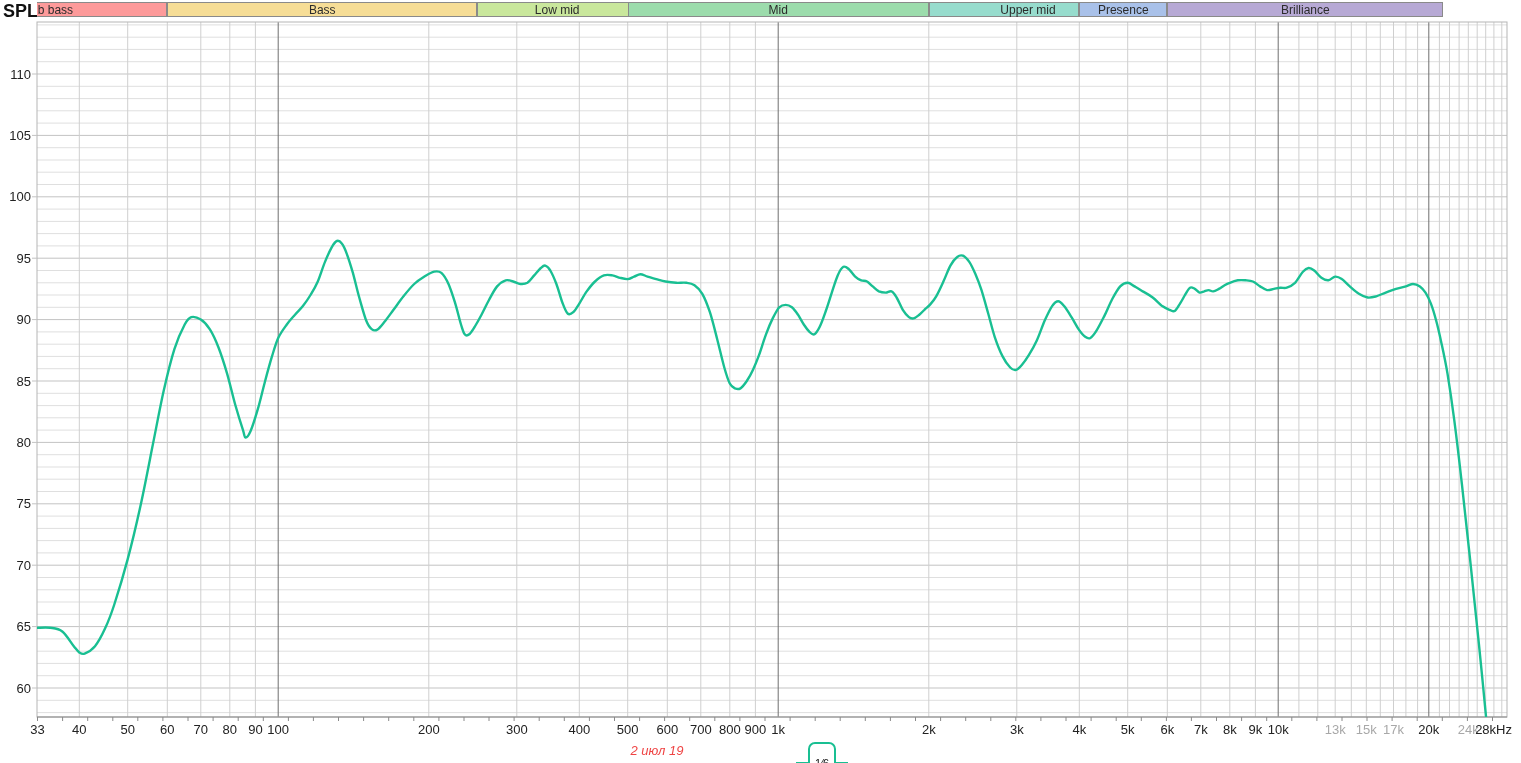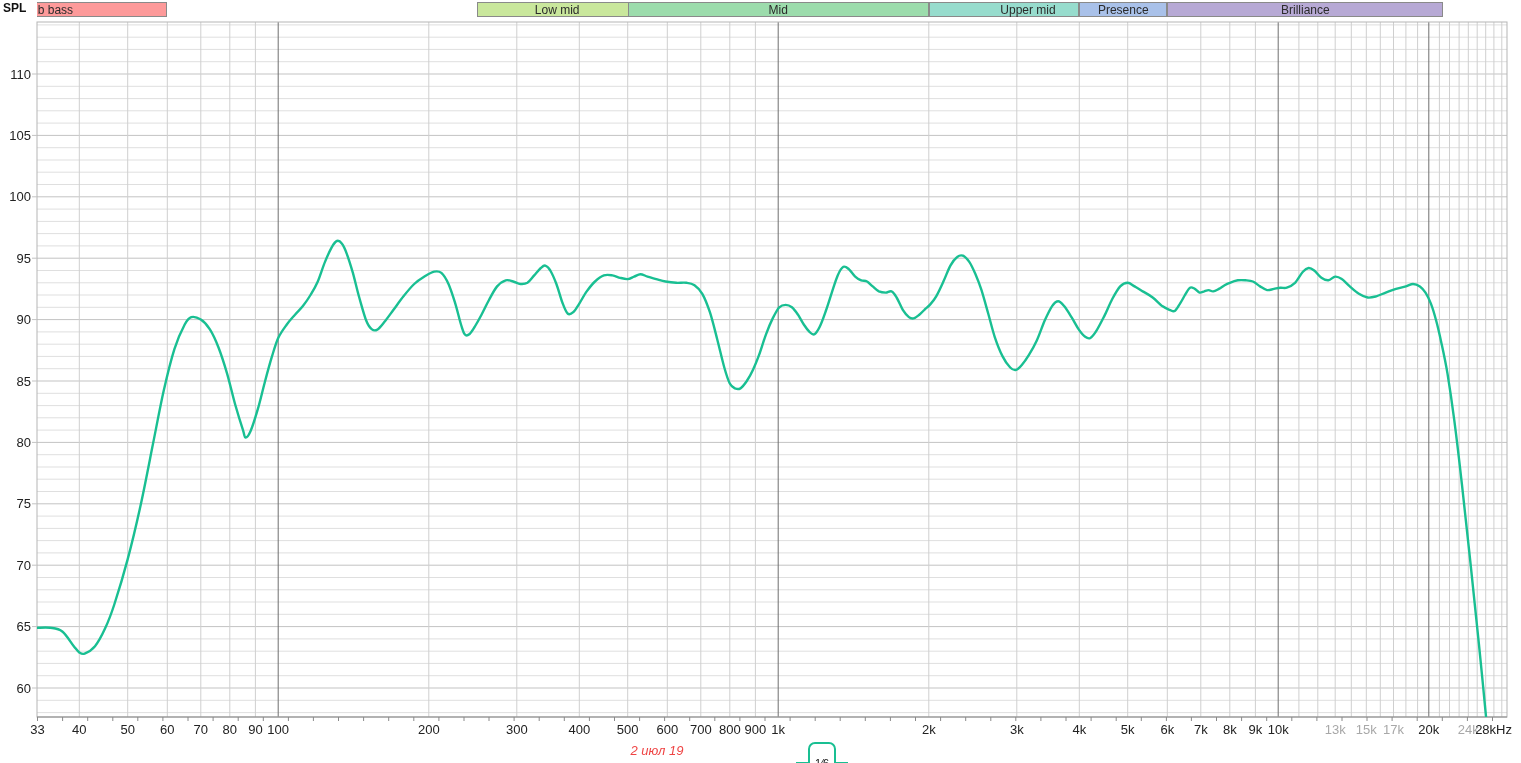--- a/index.html
+++ b/index.html
@@ -1,38 +1,41 @@
 <!DOCTYPE html>
 <html><head>
 <meta charset="utf-8">
 <style>
   html,body{margin:0;padding:0;background:#fff;}
   #app{position:relative;width:1521px;height:763px;background:#fff;overflow:hidden;
        font-family:"Liberation Sans",sans-serif;}
-  #spl-title{position:absolute;left:3px;top:1px;font-size:12px;font-weight:700;color:#111;}
+  #spl-title{position:absolute;left:3px;top:1px;font-size:18px;font-weight:700;color:#111;}
   #bands{position:absolute;left:37px;top:2px;width:1471px;height:15px;overflow:hidden;}
   .band{position:absolute;top:0;height:15px;box-sizing:border-box;border:1px solid #8a8a8a;
         display:flex;align-items:center;justify-content:center;font-size:12px;color:#2b2b2b;
         white-space:nowrap;overflow:visible;}
   svg{position:absolute;left:0;top:0;}
   #footer-date{position:absolute;left:612px;top:743px;width:90px;text-align:center;
         font-size:13px;cursor:pointer;}
   #legend-group{position:absolute;left:796px;top:742px;display:flex;align-items:center;cursor:pointer;}
   .legend-dash{width:12px;height:2px;}
   #smoothing-badge{border-style:solid;border-width:2px;border-radius:7px;background:#fff;
         padding:12px 5px;font-size:11px;color:#111;line-height:14px;height:14px;}
 </style>
 </head>
 <body>
 
 <div id="app">
   <div id="spl-title">SPL</div>
   <div id="bands">
       <div class="band" style="left: -108.242px; width: 238.561px; background: rgb(253, 154, 154); border-color: rgb(138, 138, 138);">
         <span>Sub bass</span>
+      </div>
+      <div class="band" style="left: 130.319px; width: 309.894px; background: rgb(246, 221, 150); border-color: rgb(138, 138, 138);">
+        <span>Bass</span>
       </div>
       <div class="band" style="left: 440.213px; width: 160px; background: rgb(201, 231, 156); border-color: rgb(138, 138, 138);">
         <span>Low mid</span>
       </div>
       <div class="band" style="left: 590.728px; width: 301.03px; background: rgb(156, 220, 172); border-color: rgb(138, 138, 138);">
         <span>Mid</span>
       </div>
       <div class="band" style="left: 891.758px; width: 150.515px; background: rgb(151, 220, 205); border-color: rgb(138, 138, 138); padding-left: 48px;">
         <span>Upper mid</span>
       </div>

